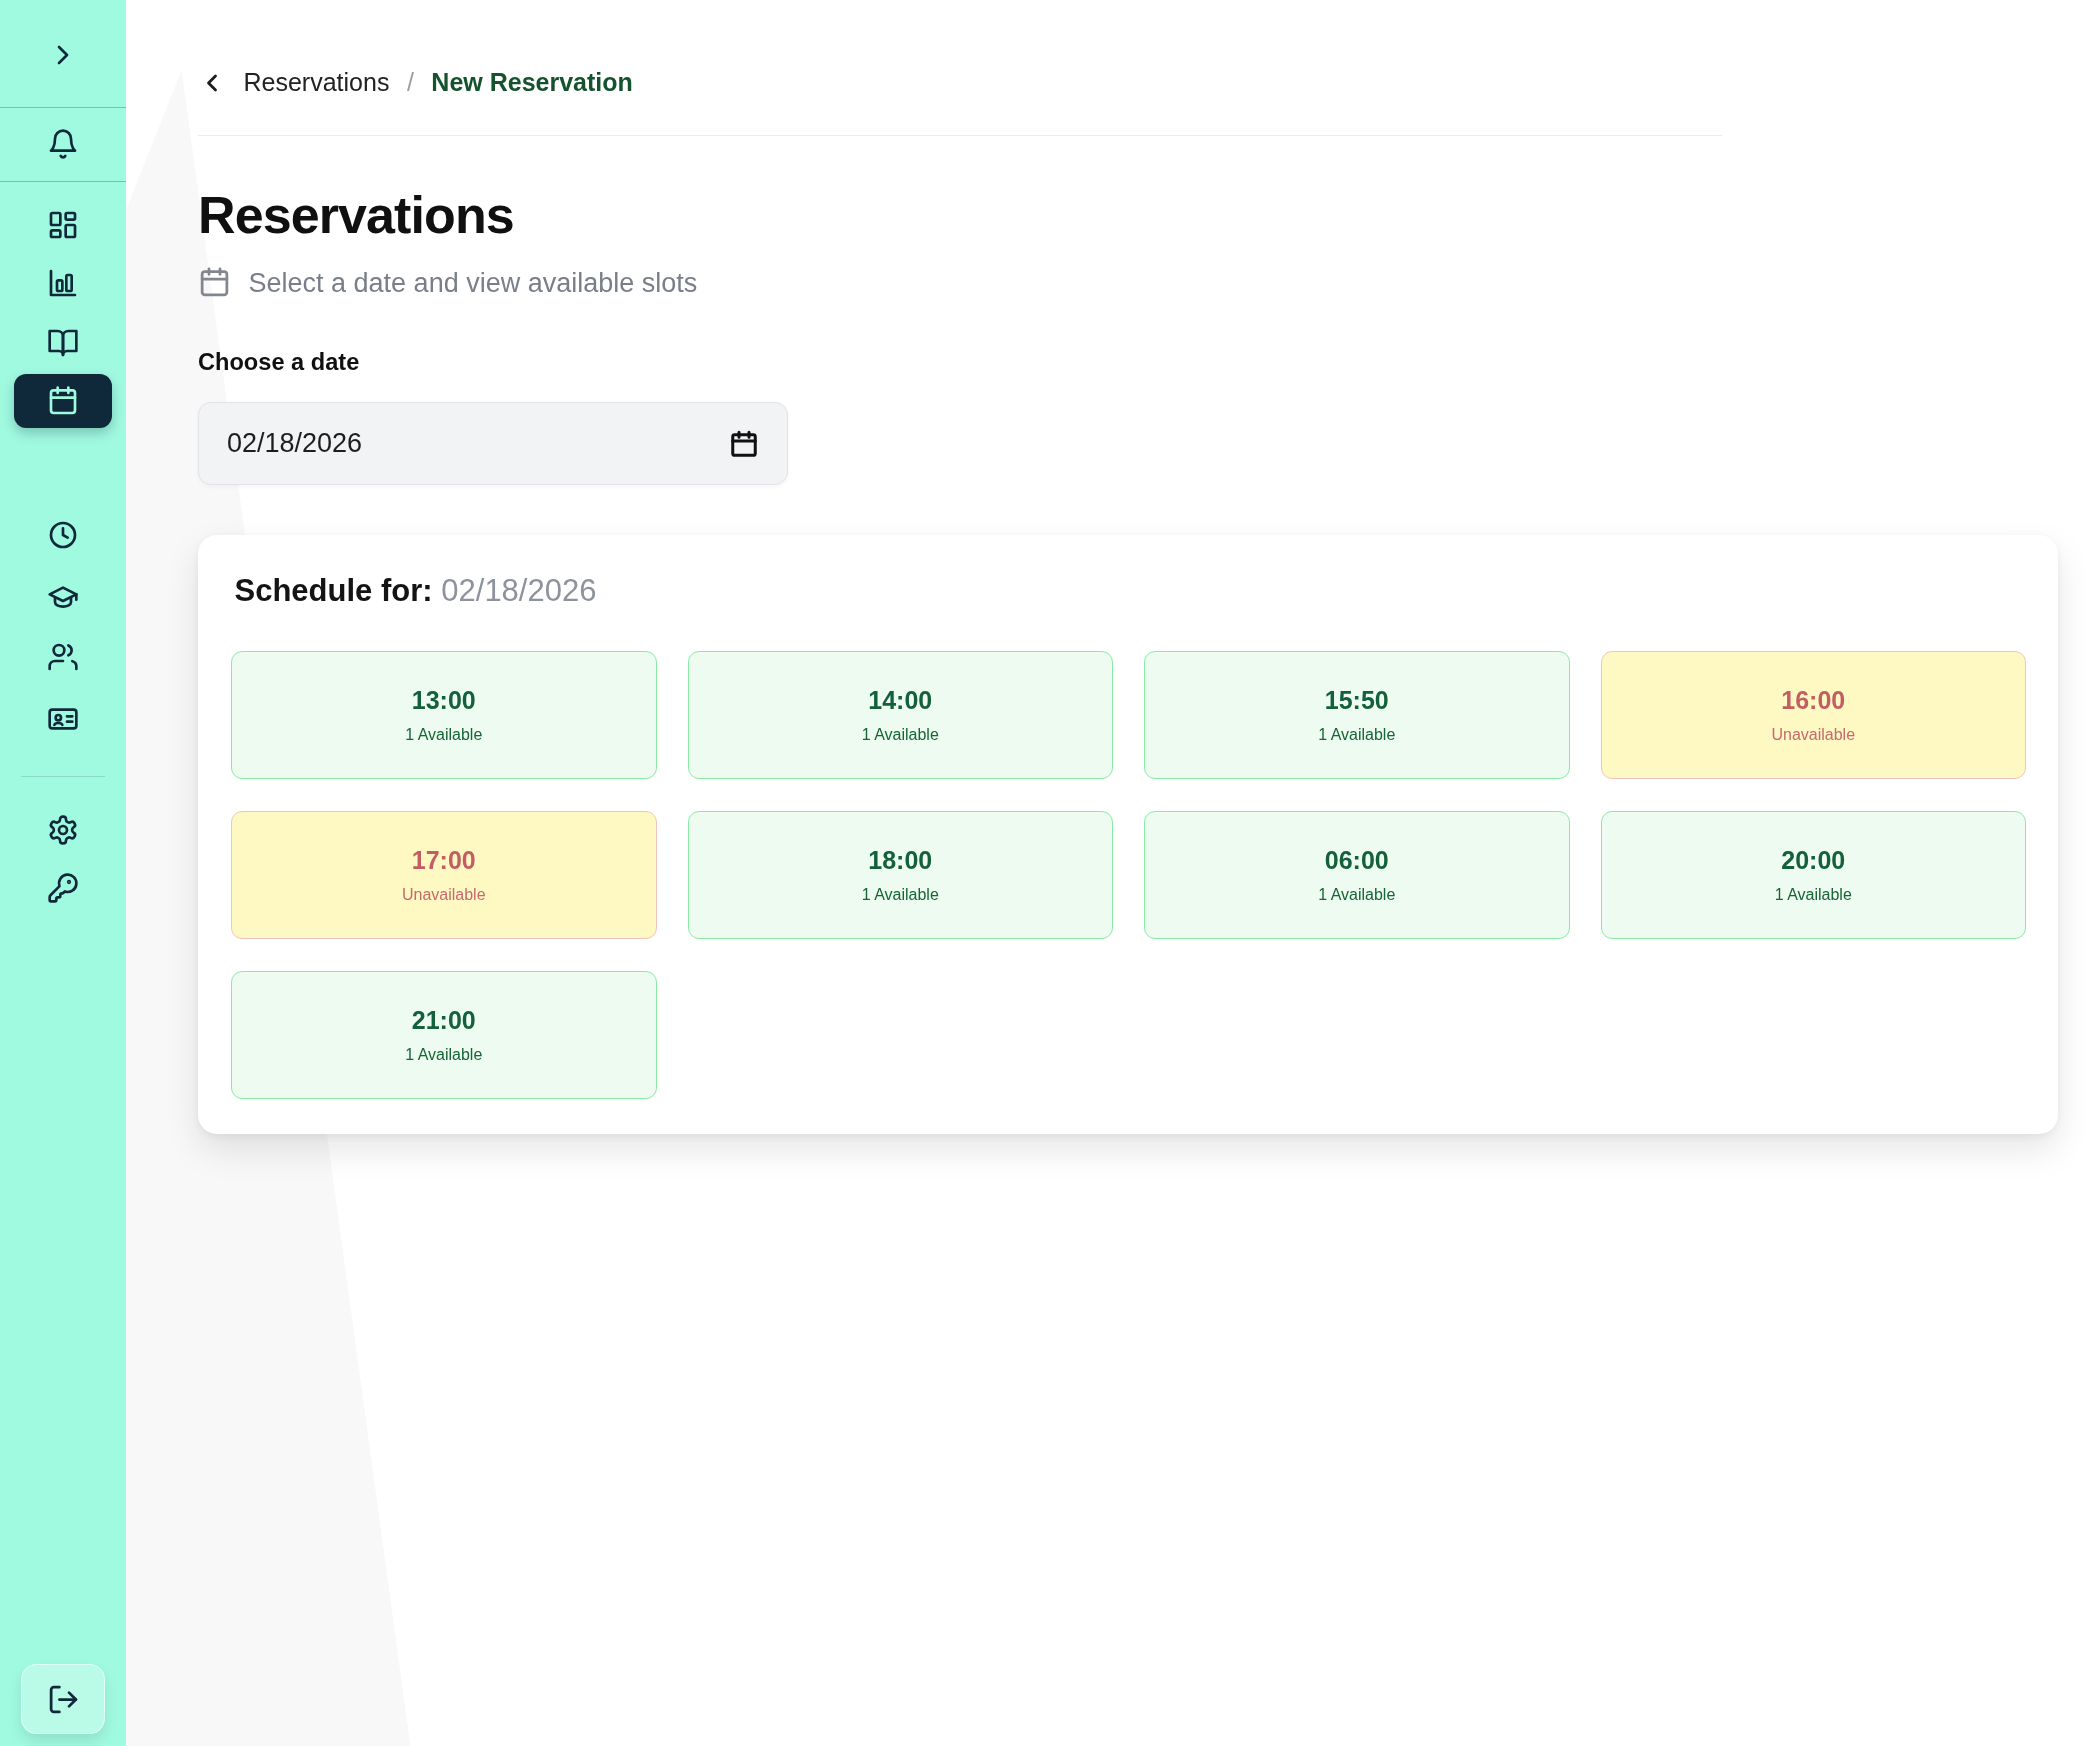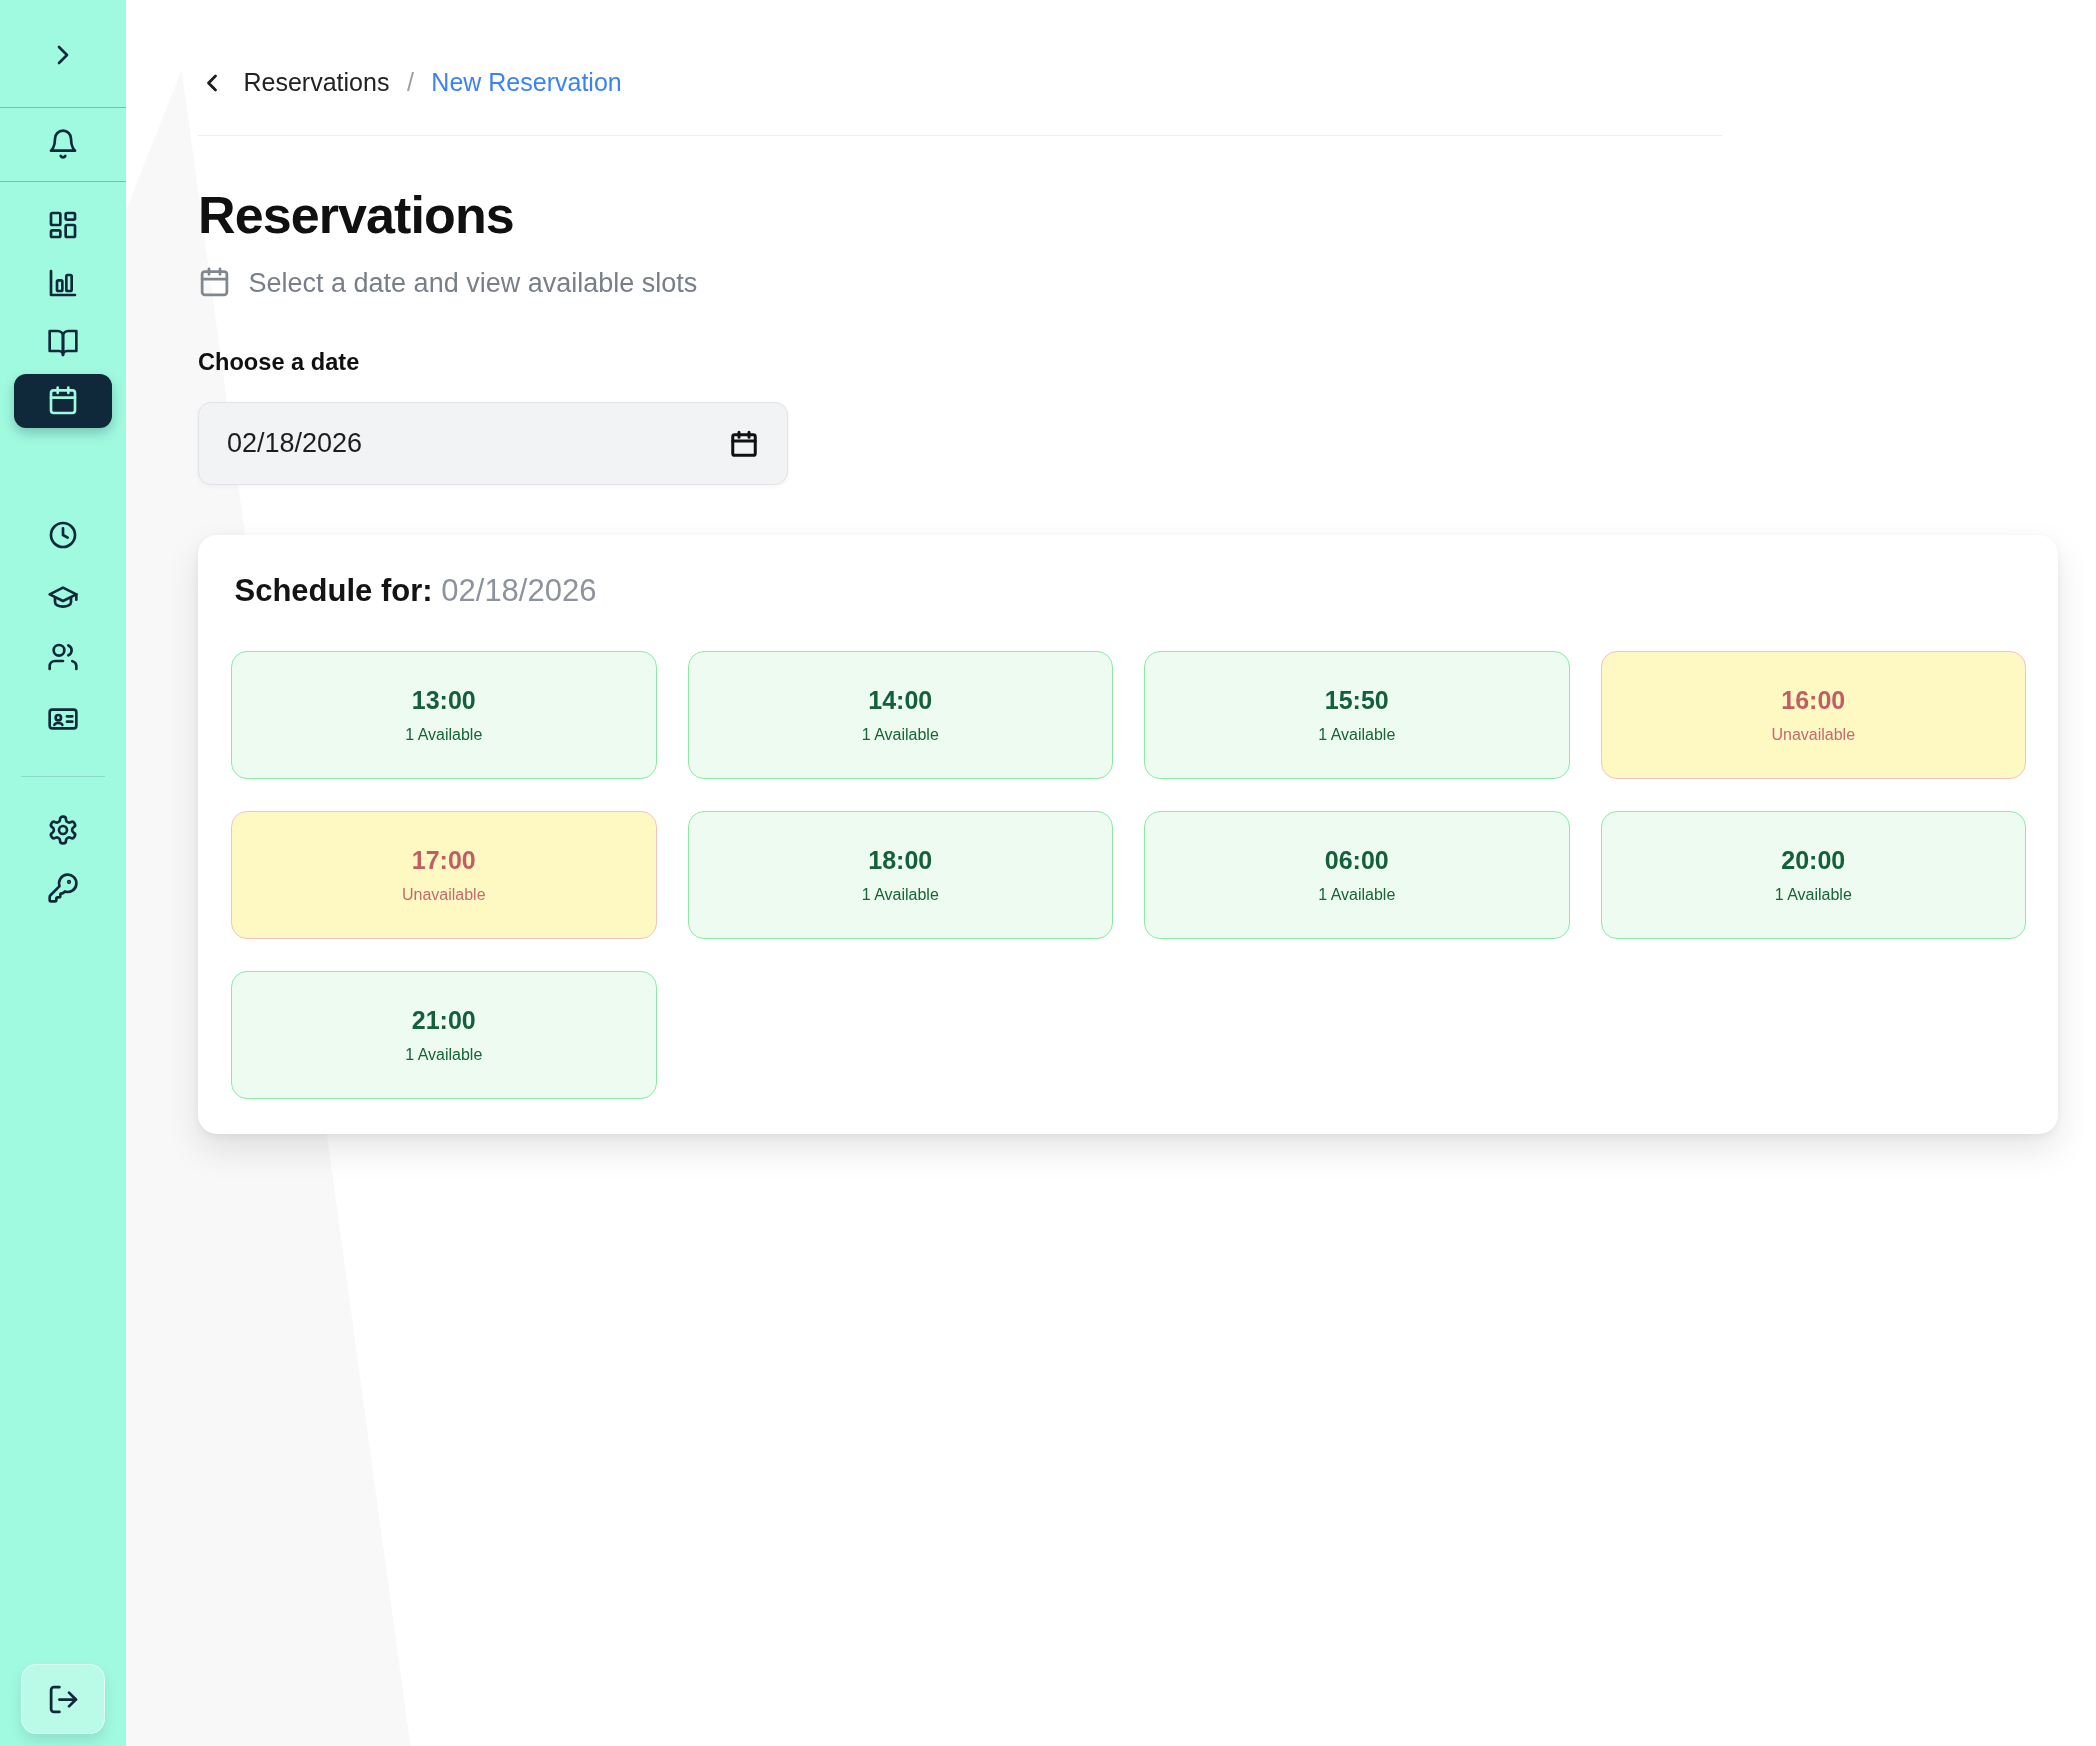--- a/index.html
+++ b/index.html
@@ -41,21 +41,21 @@
     position:absolute; inset:0; background:#F8F8F9; z-index:0;
     clip-path:polygon(3.4% 4%, 18% 104%, 0 104%, 0 12%);
   }
   .content { position:relative; z-index:1; height:100%; }
 
   .breadcrumb {
     position:absolute; left:72px; top:68px;
     display:flex; align-items:center; gap:17.5px; font-size:25px;
   }
   .breadcrumb .back-ic { width:28px; height:28px; stroke:#1c1c1c; fill:none; stroke-width:2.4; stroke-linecap:round; stroke-linejoin:round; cursor:pointer; }
-  .crumb-current { color:#3b82f6; }
+  .crumb-current { color:#14532d;font-weight:bold; }
   .crumb-root { color:#222; cursor:pointer; }
   .crumb-sep { color:#9aa0a6; }
 
   .top-divider { position:absolute; left:72px; right:38px; top:135px; height:0.9px; background:#ECECEE; }
 
   .page-title { position:absolute; left:72px; top:185px; font-size:52px; font-weight:700; color:#101010; letter-spacing:-0.9px; }
   .page-subtitle { position:absolute; left:72px; top:266px; display:flex; align-items:flex-end; gap:17.5px; font-size:27px; color:#787f88; }
   .page-subtitle svg { width:33px; height:33px; stroke:#82878e; fill:none; stroke-width:2; stroke-linecap:round; stroke-linejoin:round; }
 
   .date-label { position:absolute; left:72px; top:349px; font-size:23.6px; font-weight:700; color:#101010; }
@@ -76,21 +76,21 @@
   }
   .schedule-heading { font-size:31px; margin-left:3.5px; }
   .schedule-heading .h-label { font-weight:700; color:#141414; }
   .schedule-heading .h-date { font-weight:400; color:#8d939c; margin-left:8.7px; }
 
   .slot-grid {
     margin-top:42px;
     display:grid; grid-template-columns:repeat(4,1fr); gap:32px 31px;
   }
   .slot {
-    height:128px; border-radius:16px;
+    height:128px; border-radius:11px;
     display:flex; flex-direction:column; align-items:center; justify-content:center; gap:10.5px;
   }
   .slot-available { background:#EDFBF1; border:1.4px solid #8BEBA6; cursor:pointer; }
   .slot-available .slot-time { color:#14603a; }
   .slot-available .slot-status { color:#166534; }
   .slot-unavailable { background:#fef9c3; border:1.4px solid #F3C3C0; cursor:default; }
   .slot-unavailable .slot-time { color:#C25E63; }
   .slot-unavailable .slot-status { color:#C66A6E; }
   .slot-time { font-size:25px; font-weight:600; }
   .slot-status { font-size:16px; }

